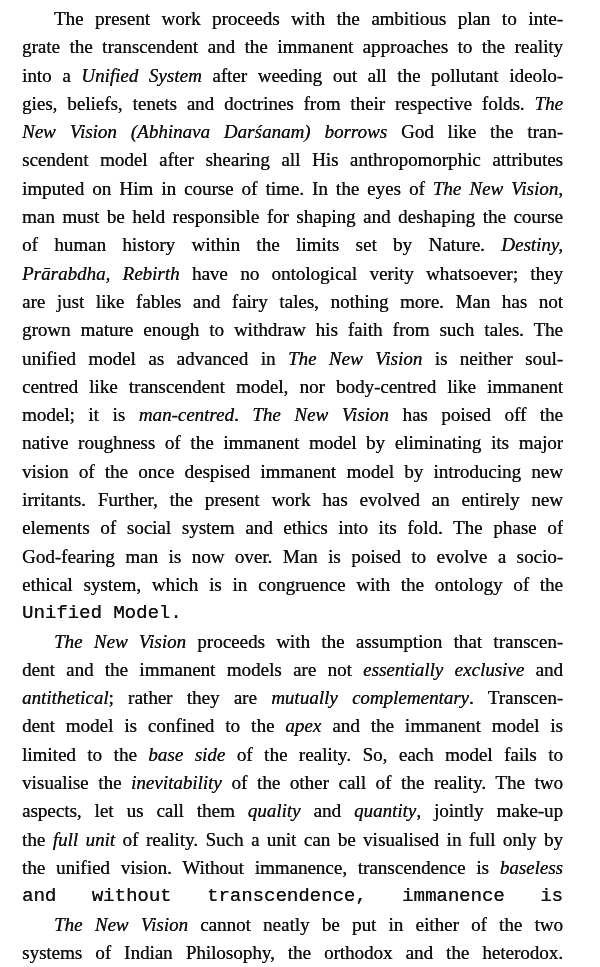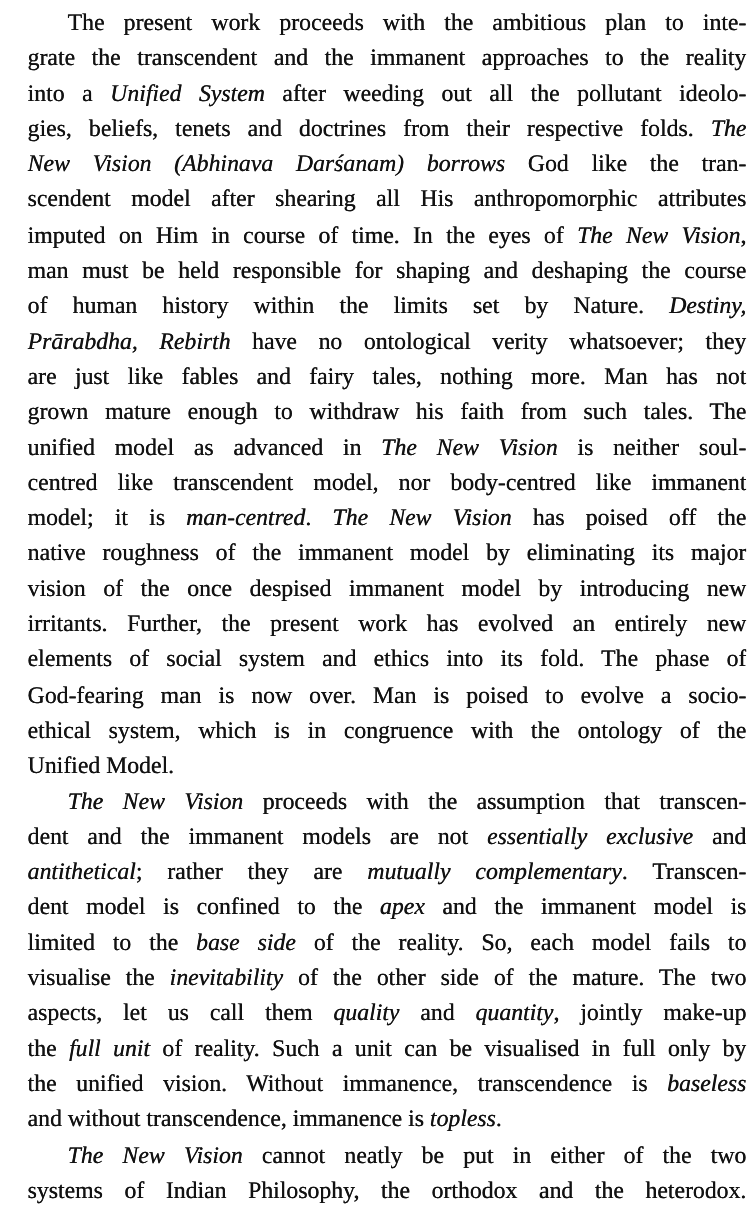--- a/index.html
+++ b/index.html
@@ -6,37 +6,38 @@
     margin: 0;
     padding: 0;
     background: #ffffff;
   }
   .page {
     position: relative;
     width: 600px;
     height: 967px;
     box-sizing: border-box;
     background: #ffffff;
-    padding: 5px 3px 0 22px;
+    padding: 5px 37px 0 22px;
     overflow: hidden;
     font-family: "Liberation Serif", serif;
     font-size: 19px;
     color: #121212;
     text-shadow: 0.25px 0 0 currentColor; 
   }
   .text-line {
     height: 28.3px;
     line-height: 28.3px;
     text-align: justify;
     text-align-last: justify;
     overflow: hidden;
     white-space: normal;
   }
   .text-line.no-just {
     text-align-last: left;
+    font-family: Liberation Mono, monospace;
   }
   .text-line.indent {
     text-indent: 32px;
   }
   .run-italic {
     font-style: italic;
   }
 </style>
 </head>
 <body>
@@ -63,21 +64,21 @@
       <div class="text-line"><span class="run">irritants. Further, the present work has evolved an entirely new</span></div>
       <div class="text-line"><span class="run">elements of social system and ethics into its fold. The phase of</span></div>
       <div class="text-line"><span class="run">God-fearing man is now over.  Man is poised to evolve a socio-</span></div>
       <div class="text-line"><span class="run">ethical system, which is in congruence with the ontology of the</span></div>
       <div class="text-line no-just"><span class="run">Unified Model.</span></div>
       <div class="text-line indent"><span class="run run-italic">The New Vision</span><span class="run"> proceeds with the assumption that transcen-</span></div>
       <div class="text-line"><span class="run">dent and the immanent models are not </span><span class="run run-italic">essentially exclusive</span><span class="run"> and</span></div>
       <div class="text-line"><span class="run run-italic">antithetical</span><span class="run">; rather they are </span><span class="run run-italic">mutually complementary</span><span class="run">. Transcen-</span></div>
       <div class="text-line"><span class="run">dent model is confined to the </span><span class="run run-italic">apex</span><span class="run"> and the immanent model is</span></div>
       <div class="text-line"><span class="run">limited to the </span><span class="run run-italic">base side</span><span class="run"> of the reality.  So, each model fails to</span></div>
-      <div class="text-line"><span class="run">visualise the </span><span class="run run-italic">inevitability</span><span class="run"> of the other side of the mature. The two</span></div>
+      <div class="text-line"><span class="run">visualise the </span><span class="run run-italic">inevitability</span><span class="run"> of the other call of the reality. The two</span></div>
       <div class="text-line"><span class="run">aspects, let us call them </span><span class="run run-italic">quality</span><span class="run"> and </span><span class="run run-italic">quantity</span><span class="run">, jointly make-up</span></div>
       <div class="text-line"><span class="run">the </span><span class="run run-italic">full unit</span><span class="run"> of reality.  Such a unit can be visualised in full only by</span></div>
       <div class="text-line"><span class="run">the unified vision. Without immanence, transcendence is </span><span class="run run-italic">baseless</span></div>
       <div class="text-line no-just"><span class="run">and without transcendence, immanence is </span><span class="run run-italic">topless</span><span class="run">.</span></div>
       <div class="text-line indent"><span class="run run-italic">The New Vision</span><span class="run"> cannot neatly be put in either of the two</span></div>
       <div class="text-line"><span class="run">systems of Indian Philosophy, the orthodox and the heterodox.</span></div>
     </div>
 </div>
 
 </body></html>

